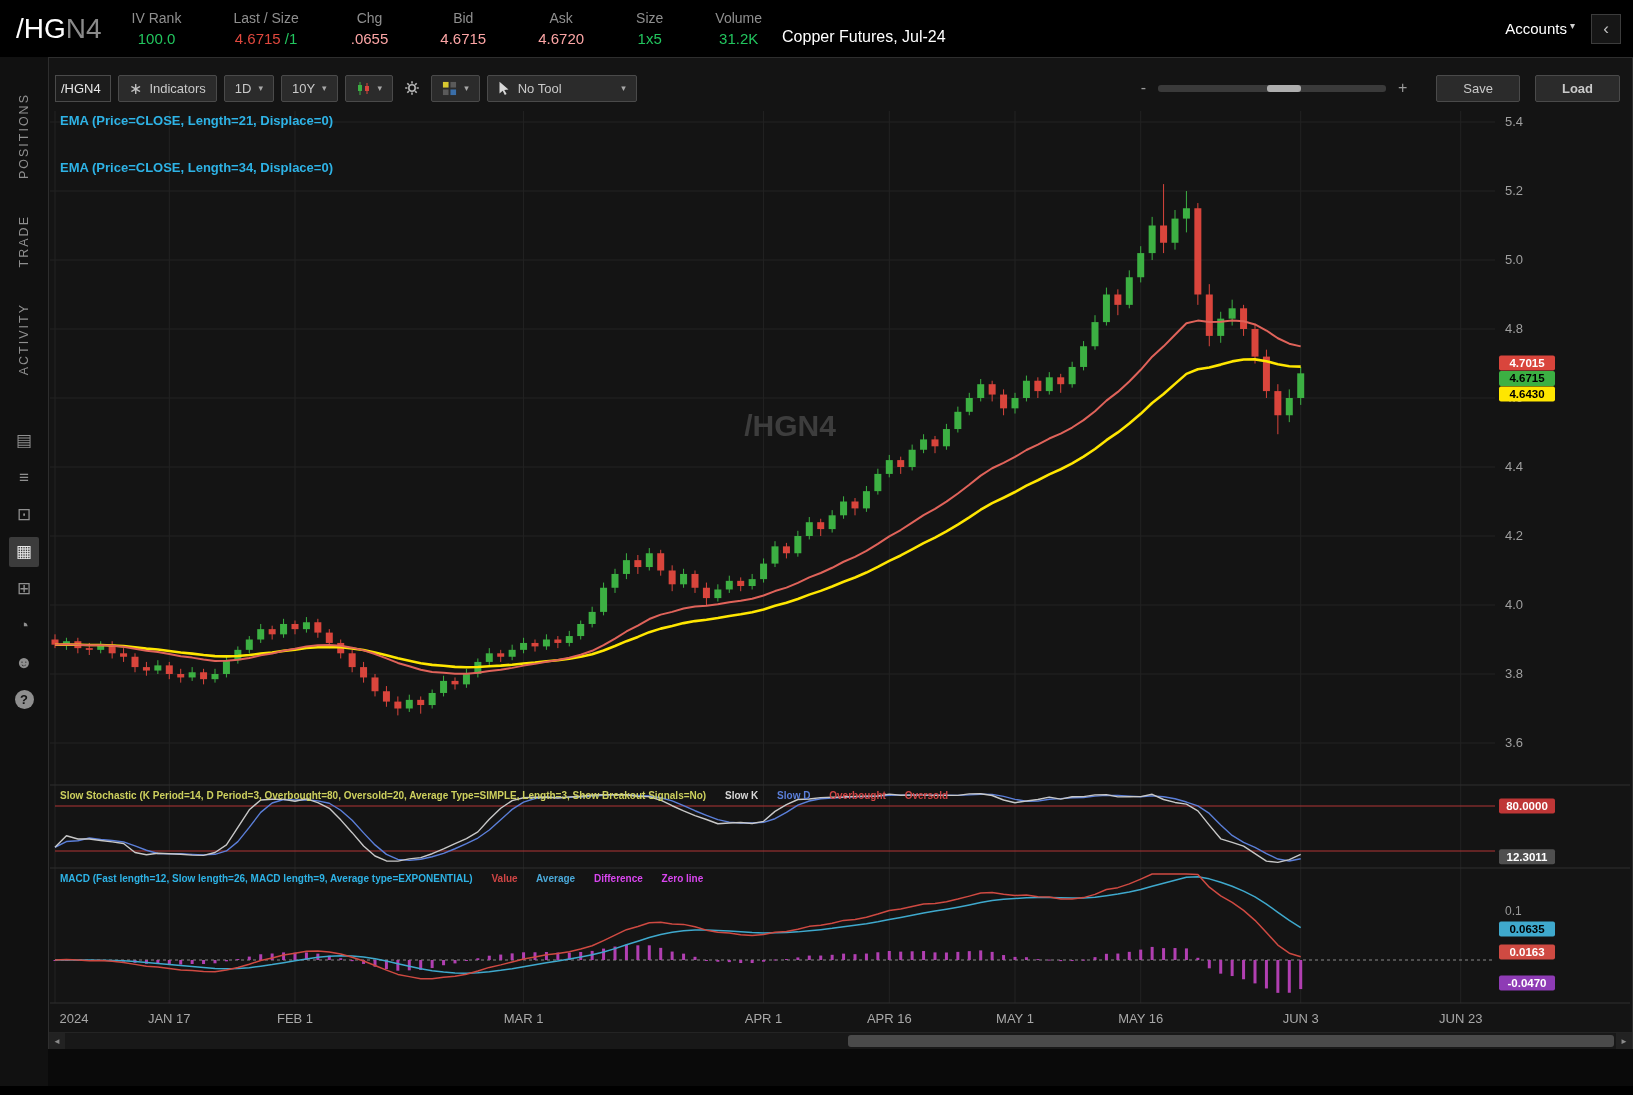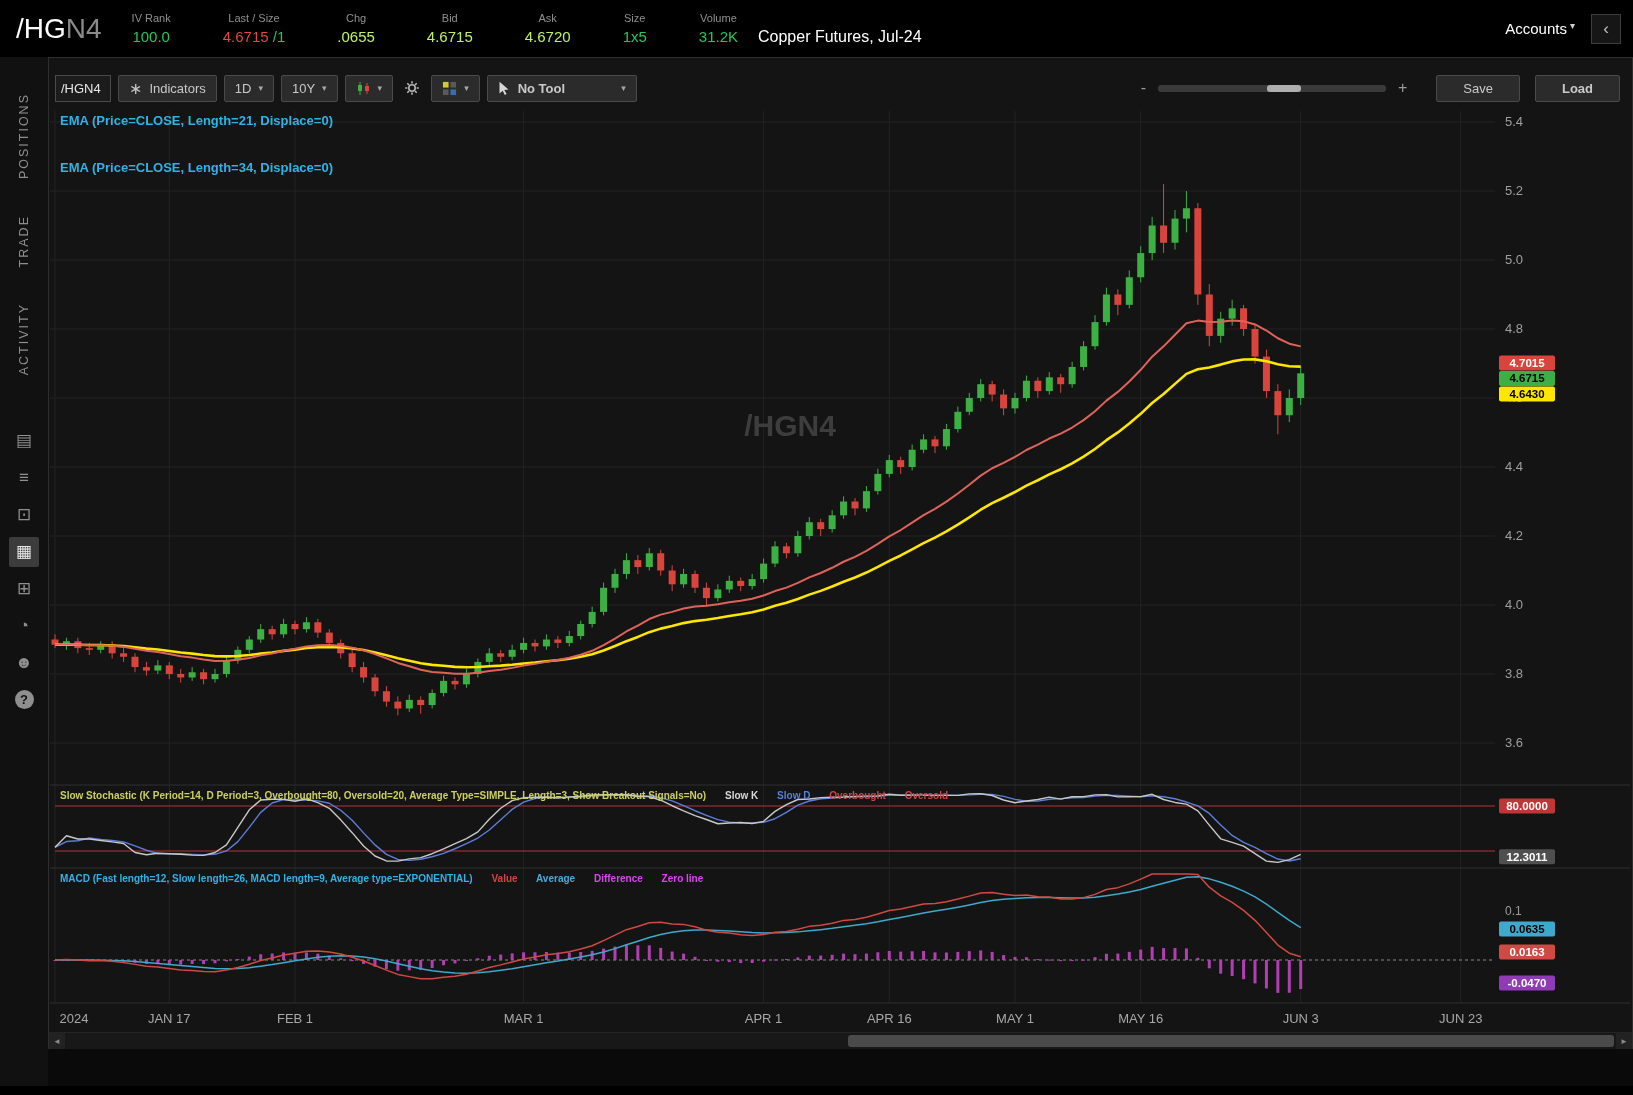--- a/index.html
+++ b/index.html
@@ -6,23 +6,23 @@
   html,body { width:1633px; height:1095px; background:#000; overflow:hidden;
     font-family:"Liberation Sans", sans-serif; }
   .app { width:1633px; height:1086px; display:flex; flex-direction:column; }
 
   
   .header { height:57px; background:#000; display:flex; align-items:center; padding:0 12px; flex-shrink:0; }
   .hdr-symbol { font-size:28px; margin:0 30px 0 4px; white-space:nowrap; }
   .hdr-symbol .root { color:#fff; }
   .hdr-symbol .month { color:#8a8a8a; }
   .hdr-field { display:flex; flex-direction:column; align-items:center; margin-right:52px; }
-  .hdr-label { font-size:11px; color:#8f8f8f; margin-bottom:4px; white-space:nowrap; }
+  .hdr-label { font-size:14px; color:#8f8f8f; margin-bottom:4px; white-space:nowrap; }
   .hdr-value { font-size:15px; white-space:nowrap; }
-  .c-white { color:#22c55e; } .c-red { color:#e0483e; } .c-green { color:#bef264; }
+  .c-white { color:#22c55e; } .c-red { color:#e0483e; } .c-green { color:#fca5a5; }
   .hdr-desc { font-size:16px; color:#fff; margin-top:16px; white-space:nowrap; }
   .hdr-right { margin-left:auto; display:flex; align-items:center; gap:16px; }
   .accounts { color:#fff; font-size:15px; display:flex; align-items:flex-start; gap:3px; cursor:pointer; }
   .accounts .chev { font-size:10px; color:#cfcfcf; }
   .collapse-btn { width:30px; height:30px; border:1px solid #3c3c3c; background:#161616; color:#c0c0c0;
     display:flex; align-items:center; justify-content:center; font-size:17px; }
 
   
   .main { height:1038px; display:flex; background:#0a0a0a; }
   .sidebar { width:48px; background:#111; display:flex; flex-direction:column; align-items:center;
@@ -174,21 +174,21 @@
         <div class="tb-btn">
           <svg width="15" height="15" viewBox="0 0 16 16">
             <rect x="1" y="1" width="6" height="6" fill="#d8c830"></rect>
             <rect x="9" y="1" width="6" height="6" fill="#5a5a5a"></rect>
             <rect x="1" y="9" width="6" height="6" fill="#5a5a5a"></rect>
             <rect x="9" y="9" width="6" height="6" fill="#3a6ea8"></rect>
           </svg>
           <span class="chev">▾</span>
         </div>
         <div class="tb-btn" style="width:150px; justify-content:space-between;">
-          <span style="display:inline-flex;align-items:center;gap:8px;font-weight:bold;">
+          <span style="display:inline-flex;align-items:center;gap:8px;">
             <svg width="12" height="14" viewBox="0 0 12 14">
               <path d="M1.5 0.8 L10.5 8.6 L6.3 9.1 L8.6 13 L6.8 13.9 L4.7 9.8 L1.5 12.4 Z" fill="#d8d8d8"></path>
             </svg>
             <span>No Tool</span>
           </span>
           <span class="chev">▾</span>
         </div>
         <div class="zoom">
           <span>-</span>
           <div class="zoom-track">

